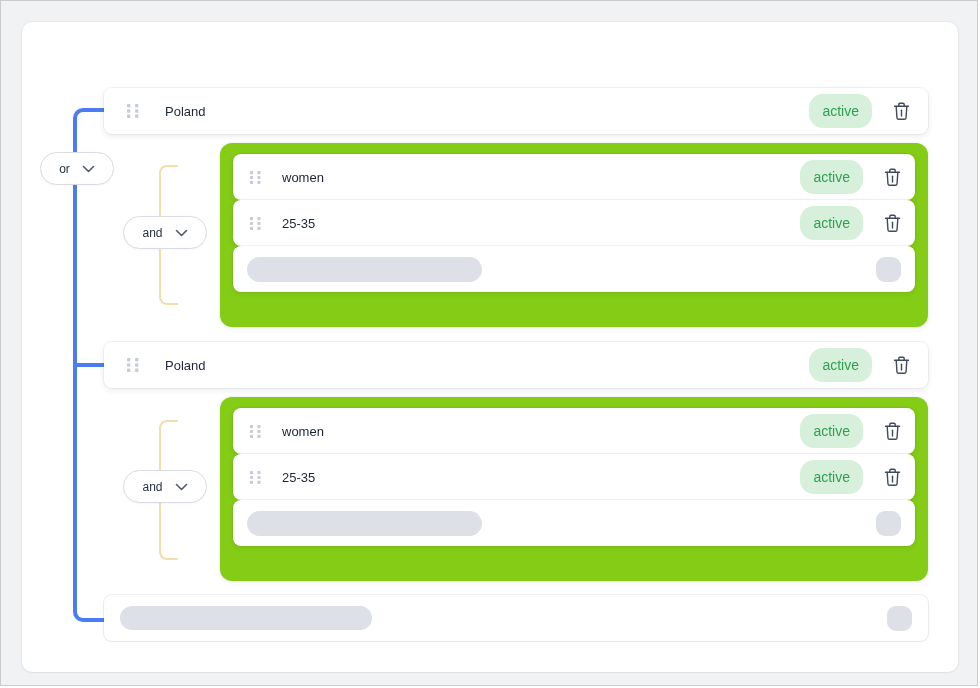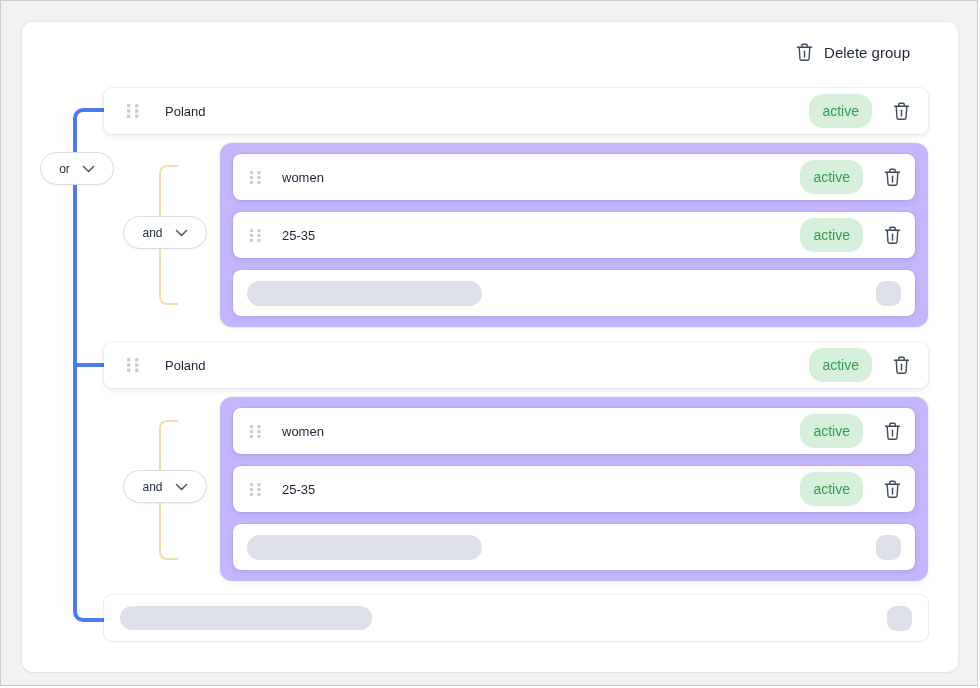--- a/index.html
+++ b/index.html
@@ -94,23 +94,23 @@
   }
   .icon-btn {
     background: none; border: none; padding: 2px; cursor: pointer;
     margin-left: 19px; display: flex; align-items: center;
   }
   .drag-handle { display: flex; align-items: center; cursor: grab; background: none; border: none; padding: 0; }
 
   
   .panel {
     position: absolute; left: 198px; width: 708px; height: 184px;
-    background: #c4b5fd; border-radius: 12px;
+    background: #84cc16; border-radius: 12px;
     padding: 11px 13px;
-    display: flex; flex-direction: column; gap: 12px;
+    display: flex; flex-direction: column; gap: 0;
     box-shadow: 0 0 0 1px rgba(25,35,55,0.04), 0 2px 6px rgba(25,35,55,0.05);
     align-items: flex-end;
   }
   .panel.g0 { top: 121px; }
   .panel.g1 { top: 375px; }
   .panel .rule-row {
     position: static; width: 100%; height: 46px; flex: none;
     padding: 0 12px 0 16px;
   }
   .panel .row-label { margin-left: 20px; }
@@ -130,31 +130,20 @@
     background: var(--skeleton, #dde0e6);
   }
   svg { display: block; }
 </style>
 </head>
 <body>
 
 <div class="viewport">
   <div class="card">
 
-    <button class="delete-group">
-      <span>
-        <svg width="17" height="19" viewBox="0 0 17 19" fill="none" stroke="#3f4a5c" stroke-width="1.4" stroke-linecap="round">
-          <path d="M1.5 4.2h14"></path>
-          <path d="M5.8 4V2.4c0-.6.5-1.1 1.1-1.1h3.2c.6 0 1.1.5 1.1 1.1V4"></path>
-          <path d="M3.2 4.5l.75 11.2c.06.9.8 1.6 1.7 1.6h5.7c.9 0 1.64-.7 1.7-1.6l.75-11.2"></path>
-          <path d="M8.5 8.2v5.8"></path>
-        </svg>
-      </span>
-      <span>Delete group</span>
-    </button>
 
     <div class="builder">
 
       <div class="bracket blue"></div>
       <div class="branch blue"></div>
       <div class="bracket tan g0"></div>
       <div class="bracket tan g1"></div>
 
       <button class="op-pill or">
         <span>or</span>

